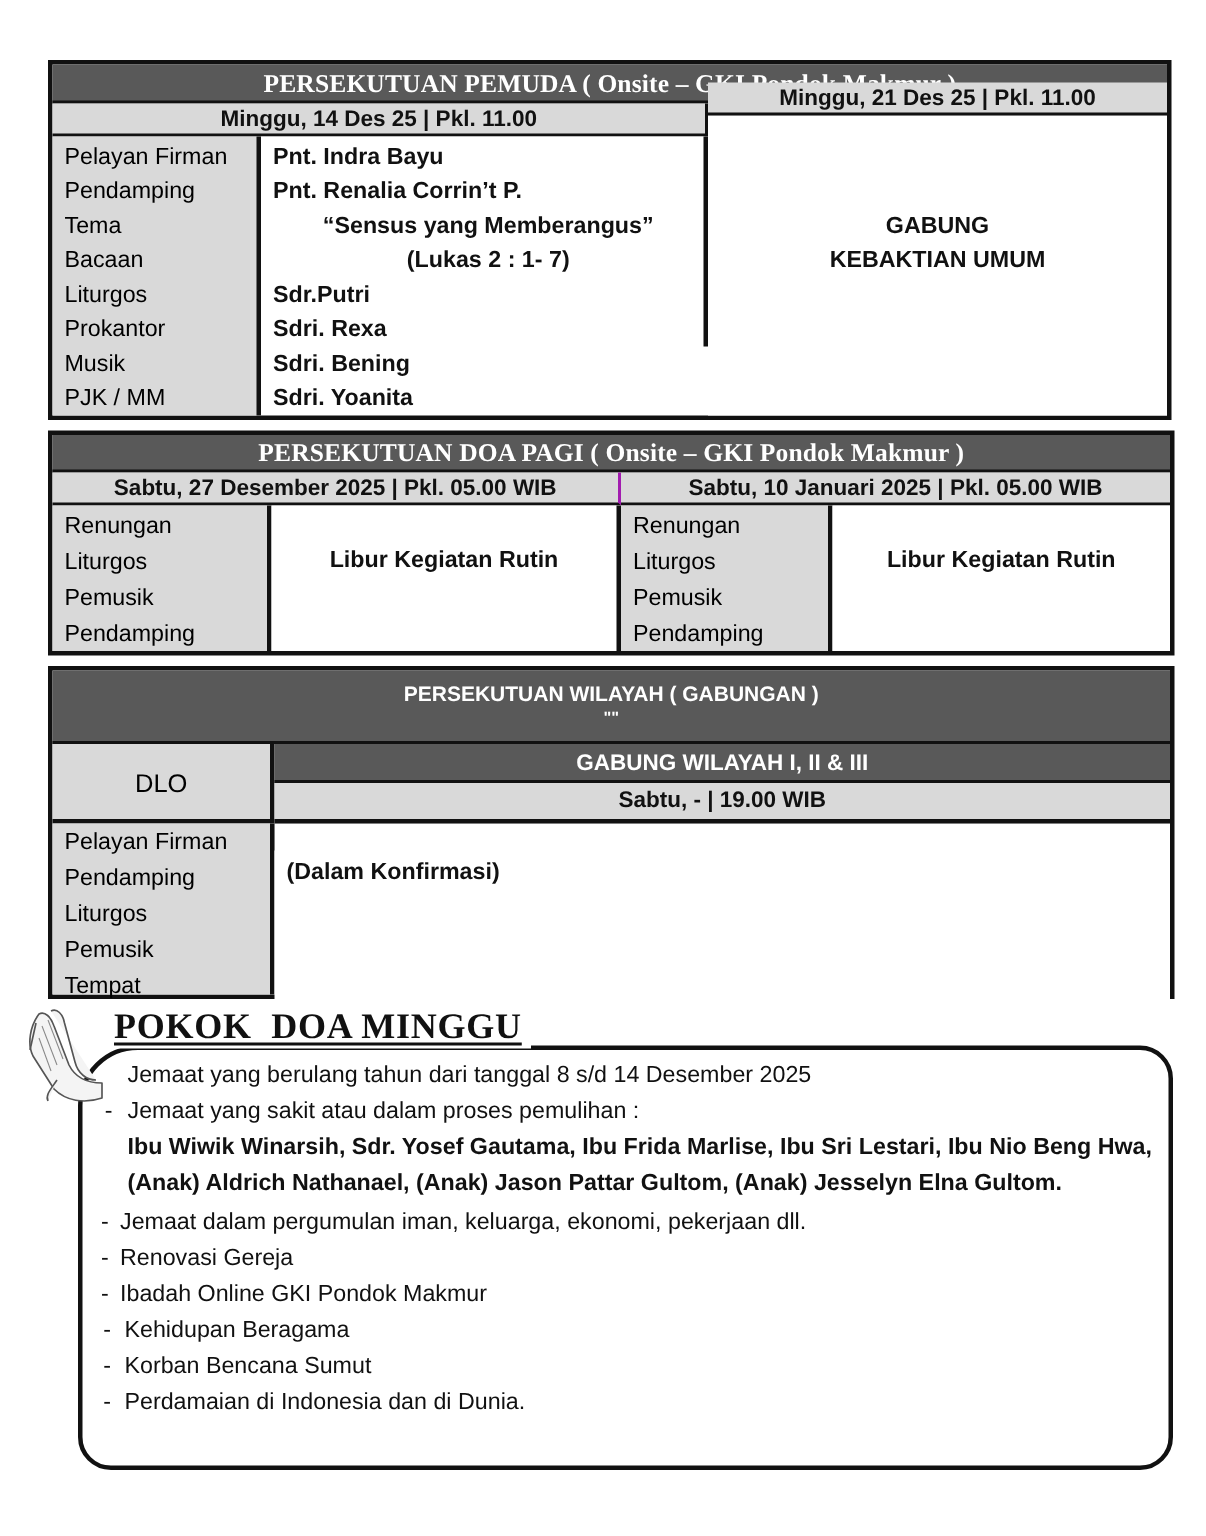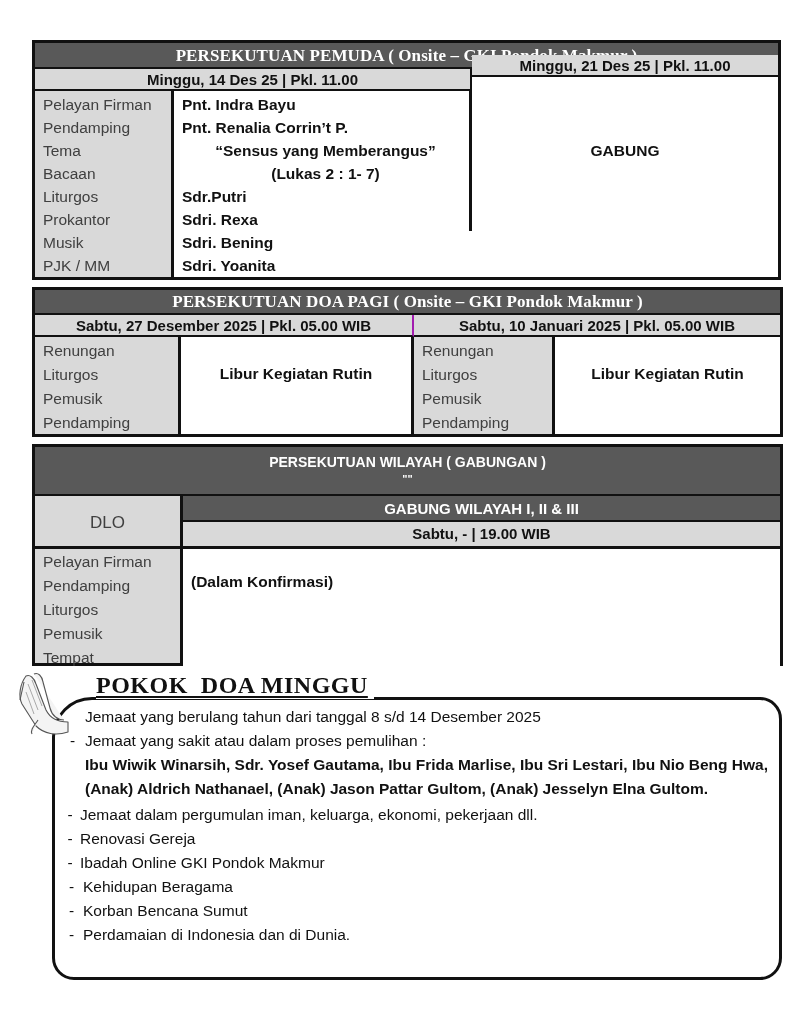--- a/index.html
+++ b/index.html
@@ -1,28 +1,28 @@
 <!DOCTYPE html>
 <html><head>
 <meta charset="utf-8">
 <style>
   html, body { margin: 0; padding: 0; background: #ffffff; }
   body { width: 804px; height: 1024px; position: relative; overflow: hidden; font-family: "Liberation Sans", sans-serif; color: #111; }
   .tbl { position: absolute; border: 3px solid #111; box-sizing: border-box; }
   .hdr-dark { background: #595959; color: #fff; text-align: center; border-bottom: 2px solid #111; box-sizing: border-box; }
   .serif-title { font-family: "Liberation Serif", serif; font-weight: bold; font-size: 17px; letter-spacing: 0.1px; }
   .hdr-light { background: #d9d9d9; text-align: center; font-weight: bold; font-size: 15px; box-sizing: border-box; }
-  .lbl-col { background: #d9d9d9; box-sizing: border-box; font-size: 15.5px; color: #404040; padding-left: 8px; }
+  .lbl-col { background: #d9d9d9; box-sizing: border-box; font-size: 15.5px; color: #000000; padding-left: 8px; }
   .cell-white { background: #fff; box-sizing: border-box; }
   .abs { position: absolute; }
   .lines div { height: 23px; line-height: 23px; white-space: nowrap; }
   .bold { font-weight: bold; }
   .center { text-align: center; }
   .prayer-box { position: absolute; left: 52px; top: 697px; width: 730px; height: 283px; border: 3px solid #111; border-radius: 22px; box-sizing: border-box; border-top-left-radius: 40px; }
-  .prayer-title { position: absolute; left: 76px; top: 672px; font-family: "Liberation Serif", serif; font-weight: bold; font-size: 24px; text-decoration: underline; text-underline-offset: 3px; background: #fff; padding-right: 6px; letter-spacing: 0.5px; margin-left: 20px; }
+  .prayer-title { position: absolute; left: 76px; top: 672px; font-family: "Liberation Serif", serif; font-weight: bold; font-size: 24px; text-decoration: underline; text-underline-offset: 3px; background: #fff; padding-right: 6px; letter-spacing: 0.5px; }
   .prayer-list { position: absolute; left: 60px; top: 705px; width: 715px; font-size: 15.5px; }
   .prayer-list .row { line-height: 24px; white-space: nowrap; }
   .prayer-list .sick-names { font-weight: bold; line-height: 24px; white-space: normal; padding-left: 25px; font-size: 15.5px; }
 </style>
 </head>
 <body>
 
 <div class="tbl" style="left:32px; top:40px; width:749px; height:240px;">
   <div class="hdr-dark serif-title abs" style="left:0; top:0; width:743px; height:26px; line-height:25px;">PERSEKUTUAN PEMUDA ( Onsite – GKI Pondok Makmur )</div>
   <div class="hdr-light abs" style="left:0; top:26px; width:437px; height:22px; line-height:21px; border-right:2px solid #111; border-bottom:2px solid #111;">Minggu, 14 Des 25 | Pkl. 11.00</div>
@@ -45,20 +45,21 @@
     <div class="center">“Sensus yang Memberangus”</div>
     <div class="center">(Lukas 2 : 1- 7)</div>
     <div>Sdr.Putri</div>
     <div>Sdri. Rexa</div>
     <div>Sdri. Bening</div>
     <div>Sdri. Yoanita</div>
   </div>
 
   <div class="cell-white abs bold center" style="left:437px; top:48px; width:306px; height:186px; font-size:15.5px; padding-top:48px;">
     <div style="line-height:23px;">GABUNG</div>
+    <div style="line-height:23px;">KEBAKTIAN UMUM</div>
   </div>
 </div>
 
 <div class="tbl" style="left:32px; top:287px; width:751px; height:150px;">
   <div class="hdr-dark serif-title abs" style="left:0; top:0; width:745px; height:25px; line-height:24px;">PERSEKUTUAN DOA PAGI ( Onsite – GKI Pondok Makmur )</div>
   <div class="hdr-light abs" style="left:0; top:25px; width:379px; height:22px; line-height:21px; border-right:2px solid #a21caf; border-bottom:2px solid #111;">Sabtu, 27 Desember 2025 | Pkl. 05.00 WIB</div>
   <div class="hdr-light abs" style="left:379px; top:25px; width:366px; height:22px; line-height:21px; border-bottom:2px solid #111;">Sabtu, 10 Januari 2025 | Pkl. 05.00 WIB</div>
 
   <div class="lbl-col abs lines" style="left:0; top:47px; width:146px; height:97px; padding-top:2px; border-right:3px solid #111;">
     <div style="height:24px; line-height:24px;">Renungan</div>

